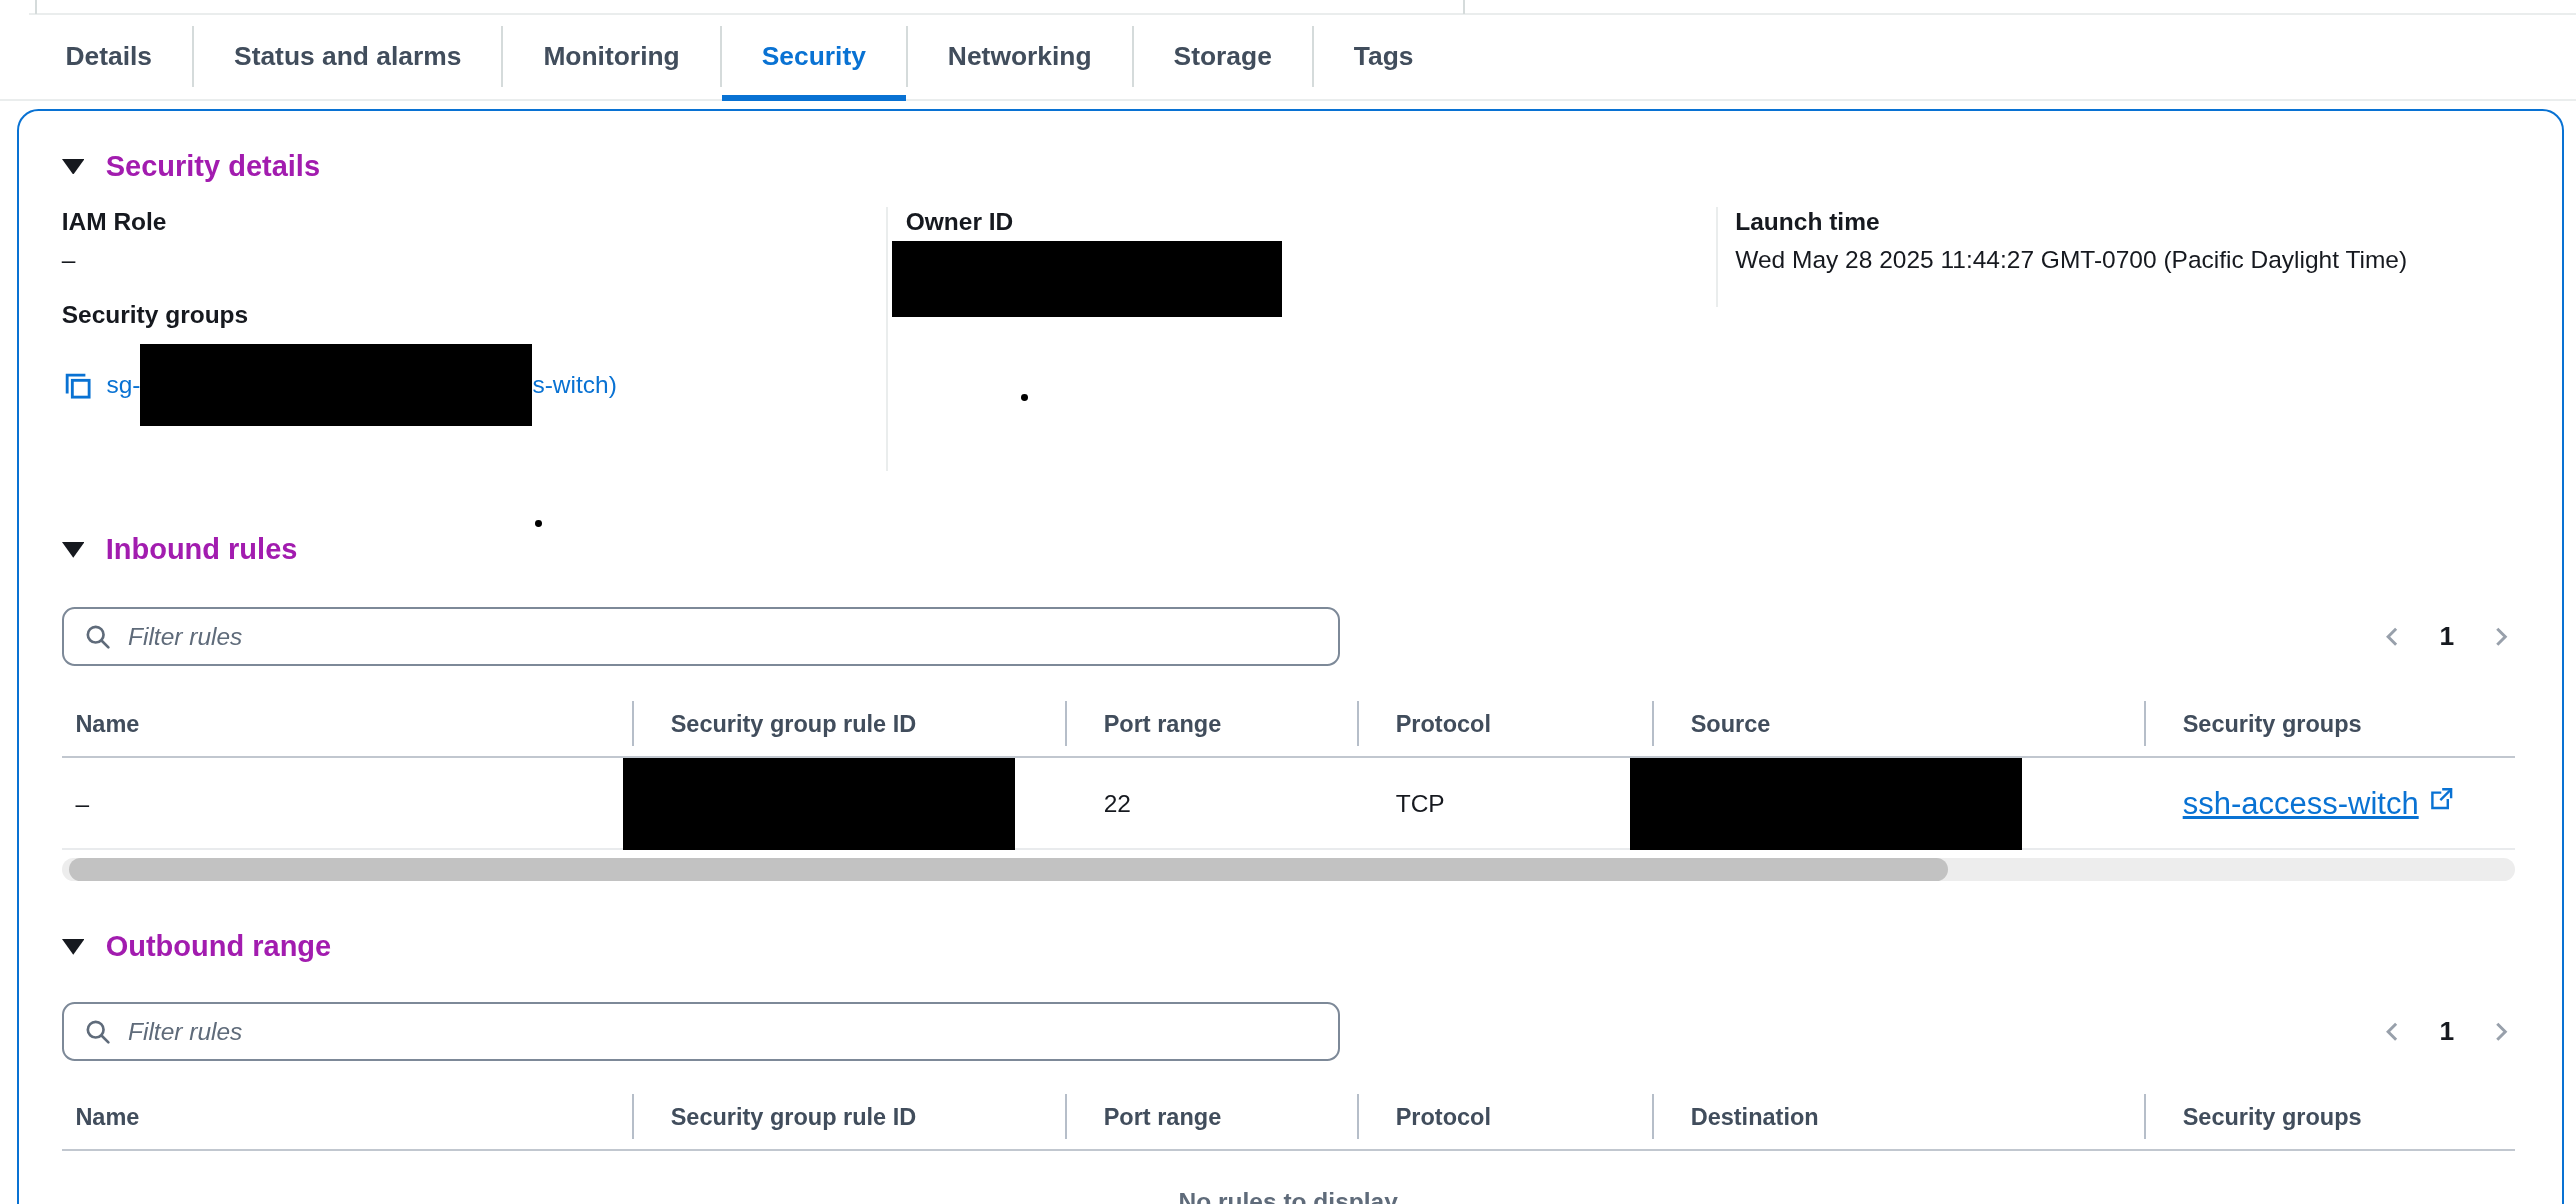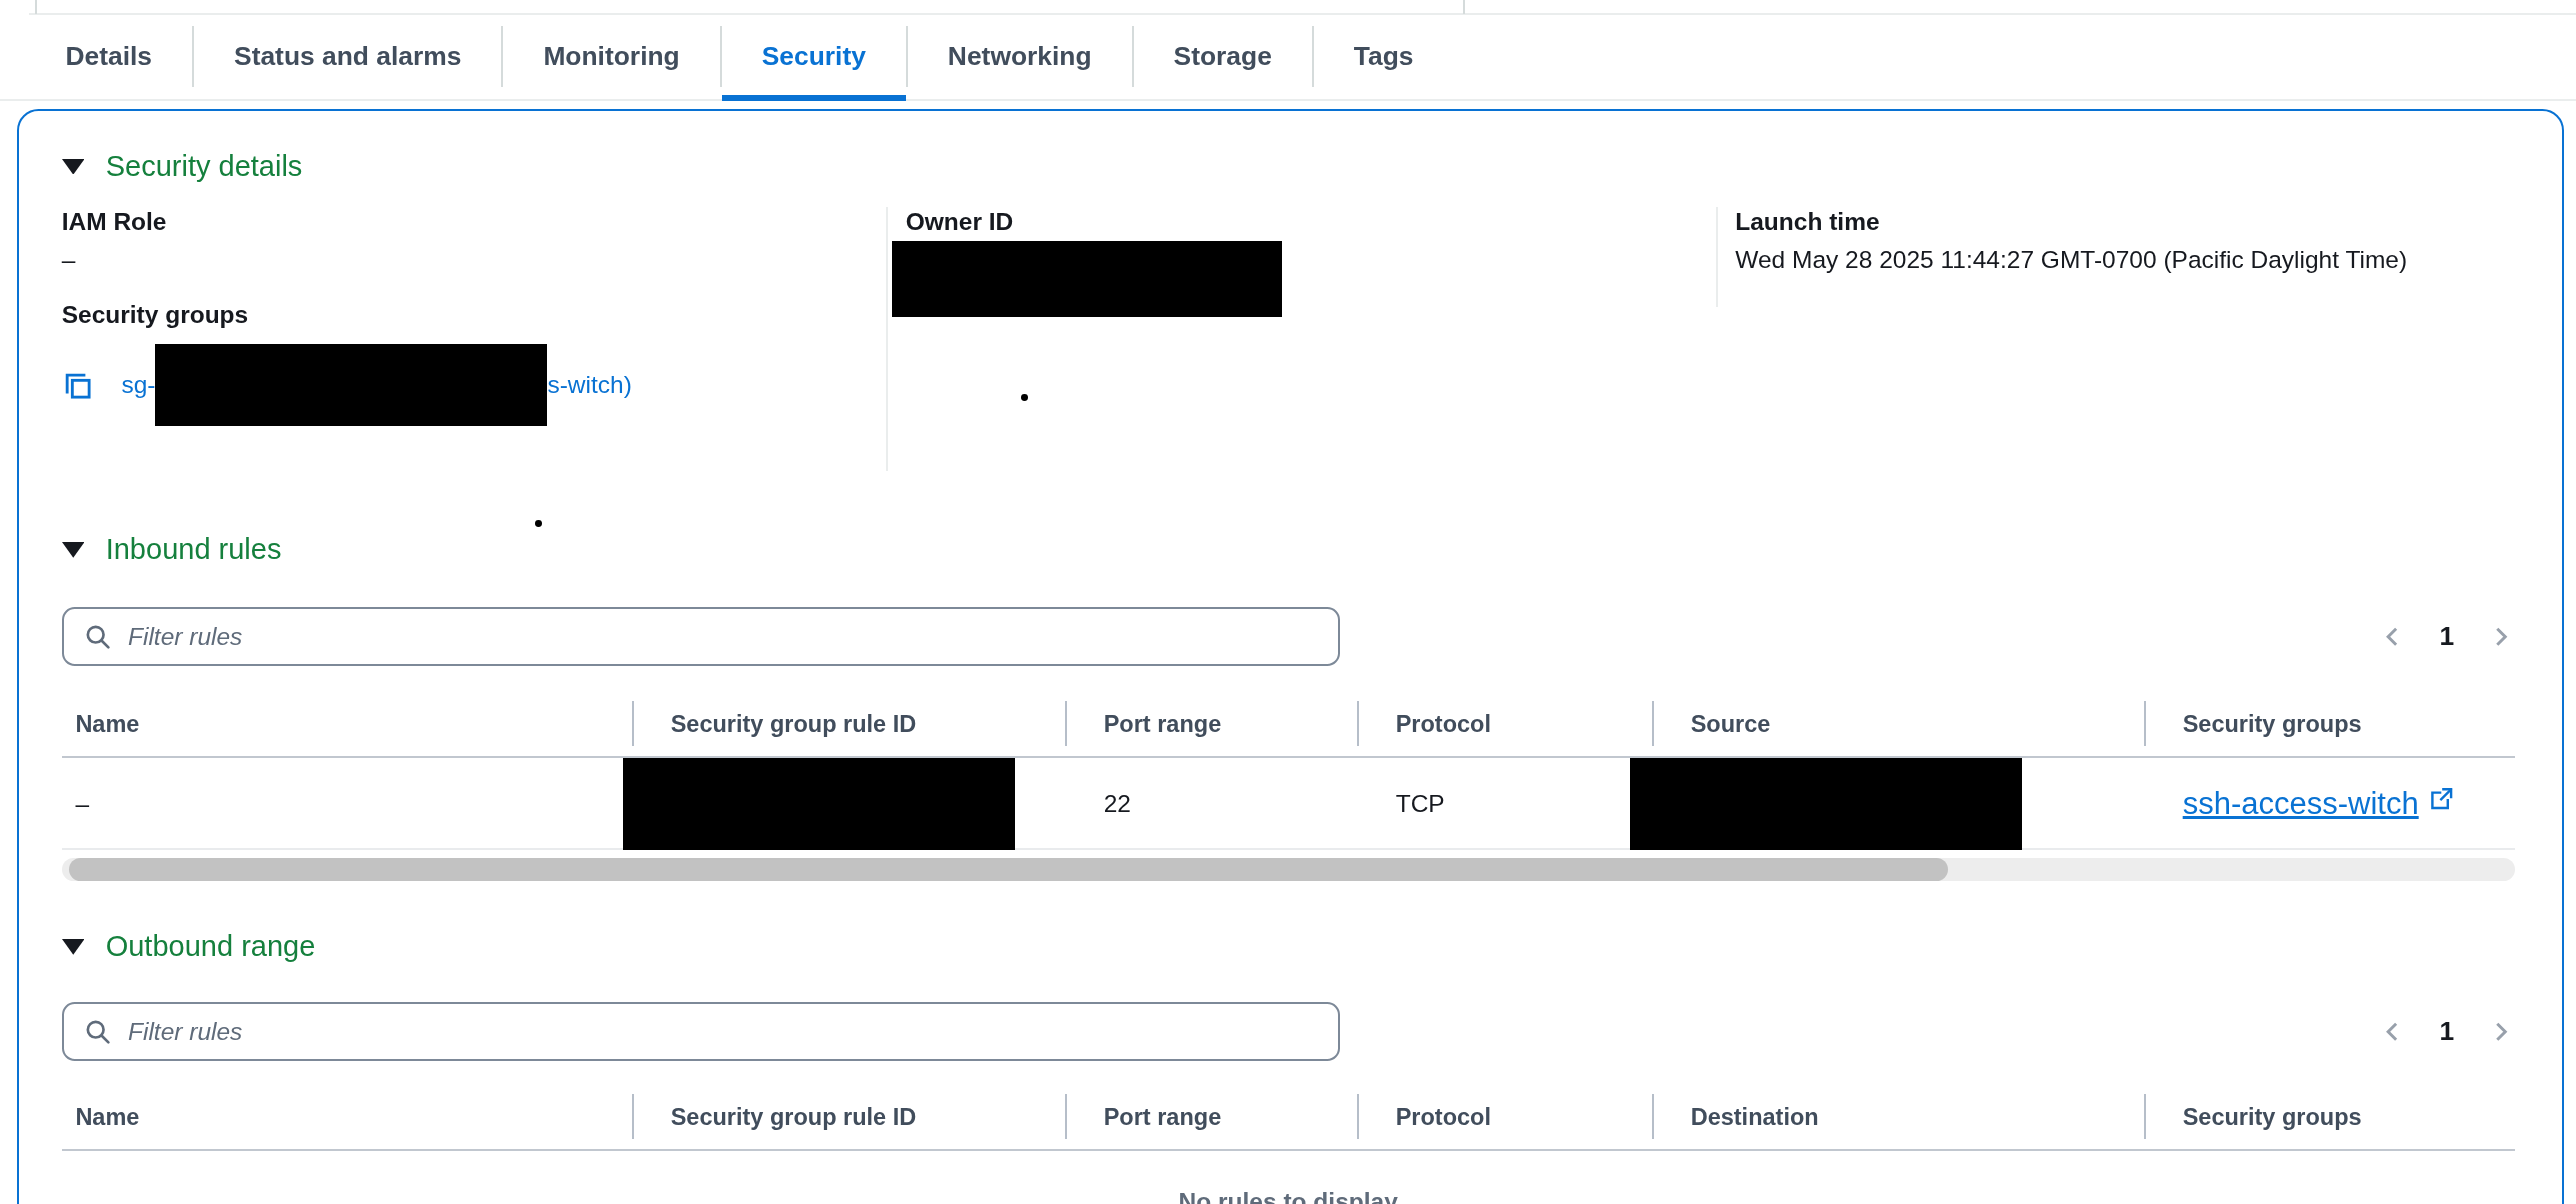--- a/index.html
+++ b/index.html
@@ -43,21 +43,21 @@
     border: 2.9px solid #0972d3; border-radius: 21.5px;
     background: #fff;
   }
   .panel-content { padding: 39px 47px 39px 43px; }
 
   
   .section-header {
     display: flex; align-items: center; gap: 21.5px;
     cursor: pointer;
   }
-  .section-header h2 { font-size: 29px; font-weight: normal; color: #15803d; }
+  .section-header h2 { font-size: 29px; font-weight: bold; color: #a21caf; }
   .caret { flex: 0 0 auto; }
 
   
   .kv {
     position: relative;
     display: grid; grid-template-columns: 824px 831px auto;
     margin-top: 23.5px;
   }
   .kv-divider { position: absolute; width: 2px; background: #eaeded; top: 0; }
   .kv-divider.d1 { left: 824px; height: 264px; }
@@ -65,21 +65,21 @@
   .kv-col2 { padding-left: 20px; }
   .kv-col3 { padding-left: 18.6px; }
   .flabel { font-size: 24.5px; font-weight: bold; color: #16191f; line-height: 29px; }
   .fvalue { font-size: 24.5px; color: #16191f; line-height: 29px; margin-top: 9.8px; }
 
   .field + .field { margin-top: 25.5px; }
 
   .redact { background: #000; display: inline-block; }
   .owner-redact { width: 390px; height: 76px; margin-top: 5.9px; margin-left: -13.7px; display: block; }
 
-  .sg-row { display: flex; margin-top: 15.7px; height: 82px; gap: 15px; }
+  .sg-row { display: flex; margin-top: 15.7px; height: 82px; }
   .copy-btn { background: none; border: none; cursor: pointer; padding: 0; margin-right: 13.7px; display: flex; align-items: center; }
   .sg-link { display: flex; align-items: center; text-decoration: none; color: #0972d3; font-size: 24.5px; cursor: pointer; }
   .sg-redact { width: 392px; height: 82px; }
 
   
   .rules-header { margin-top: 107px; }
   .rules-header-outbound { margin-top: 49px; }
 
   
   .toolbar { margin-top: 41px; display: flex; align-items: center; justify-content: space-between; }

